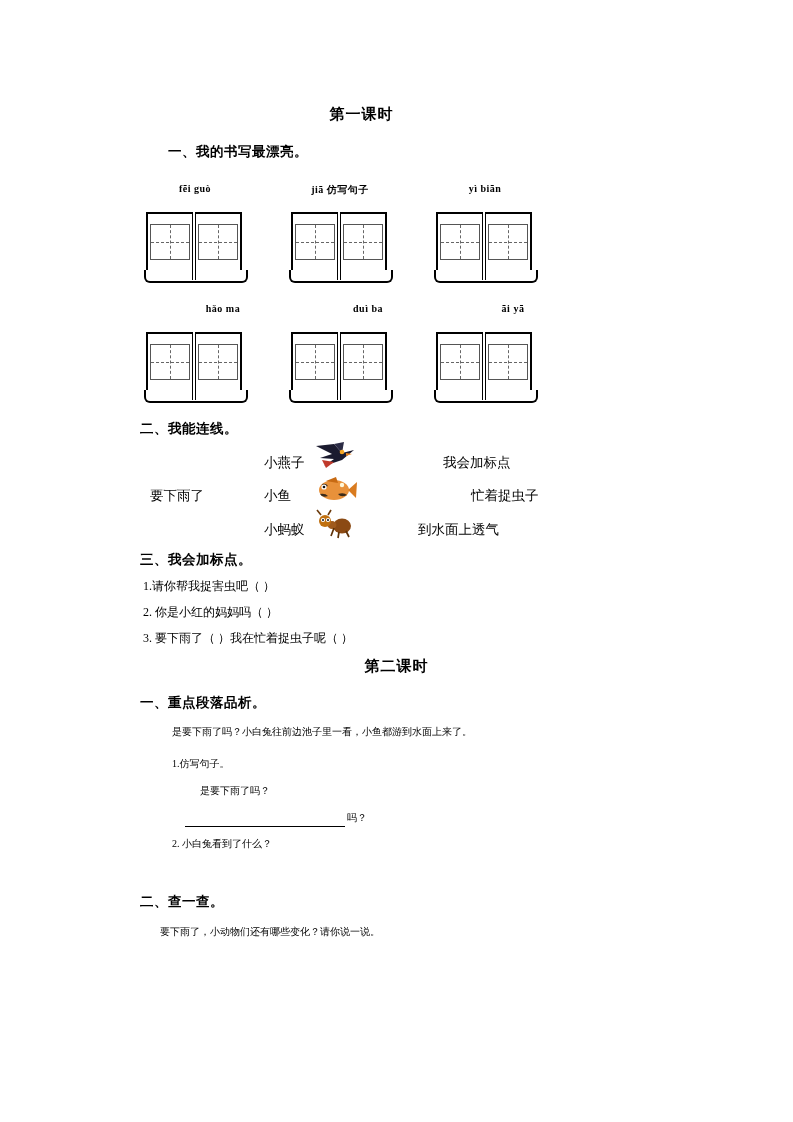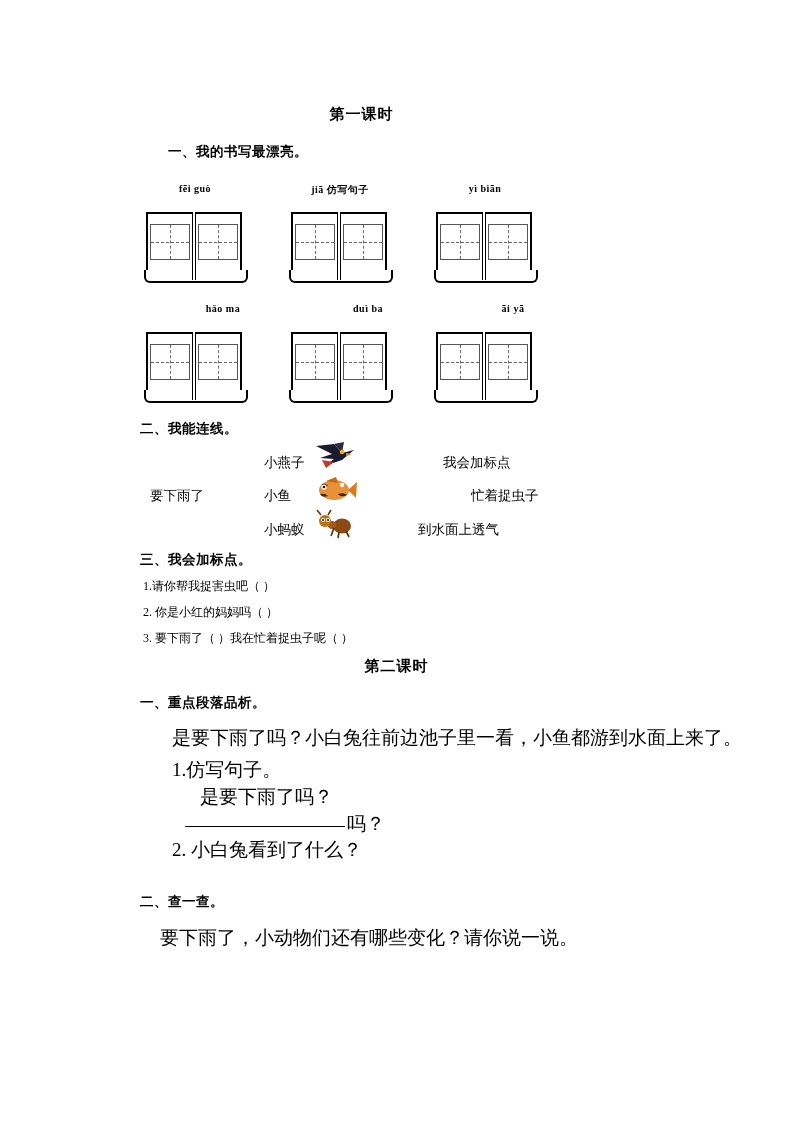--- a/index.html
+++ b/index.html
@@ -157,21 +157,21 @@
     position: absolute;
     font-size: 12px;
     white-space: nowrap;
   }
   .blankline {
     position: absolute;
     border-bottom: 1px solid #000;
   }
   .indent-text {
     position: absolute;
-    font-size: 19px;
+    font-size: 10px;
     white-space: nowrap;
   }
 </style>
 </head>
 <body>
 
 <div class="page">
 
   <div class="lesson-title" id="title1">第一课时</div>
 

